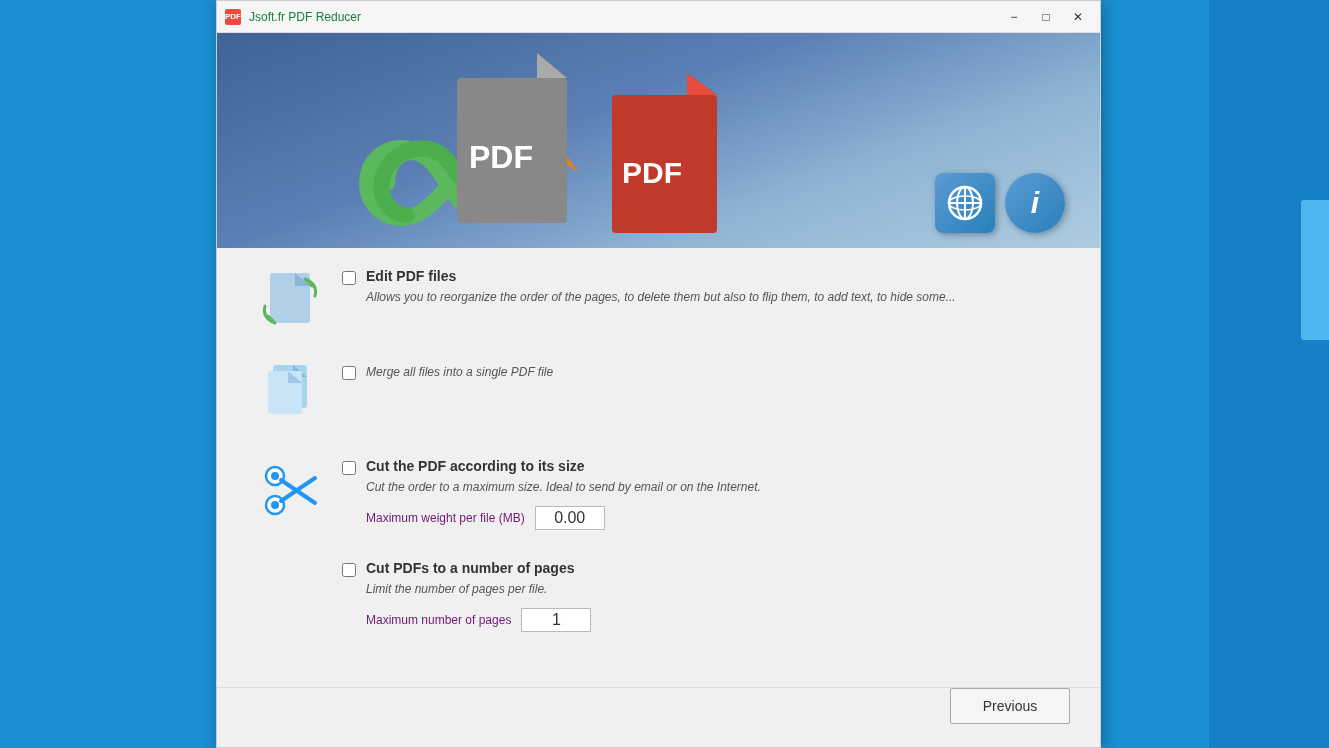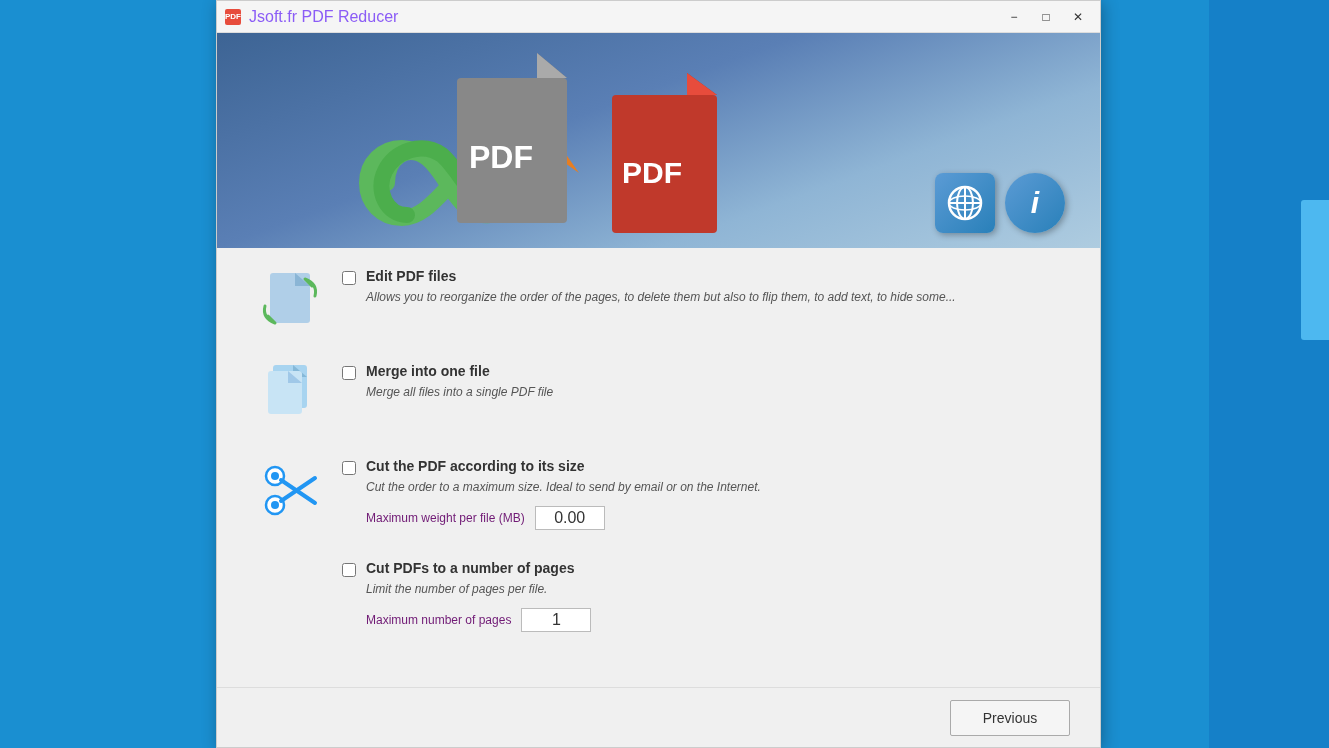--- a/index.html
+++ b/index.html
@@ -51,22 +51,22 @@
       border-radius: 2px;
       display: flex;
       align-items: center;
       justify-content: center;
       font-size: 10px;
       color: white;
       font-weight: bold;
     }
 
     .title-bar-title {
-      font-size: 16px;
-      color: #8b5cf6;
+      font-size: 12px;
+      color: #15803d;
     }
 
     .title-bar-controls {
       display: flex;
       gap: 4px;
     }
 
     .tb-btn {
       width: 28px;
       height: 20px;
@@ -225,21 +225,21 @@
       font-size: 16px;
       color: #333;
     }
 
     
     .footer {
       background: #f0f0f0;
       border-top: 1px solid #ddd;
       height: 60px;
       display: flex;
-      align-items: center;
+      align-items: flex-start;
       justify-content: flex-end;
       padding: 0 30px;
       gap: 12px;
       flex-shrink: 0;
     }
 
     .footer-btn {
       width: 120px;
       height: 36px;
       border: 1px solid #aaa;
@@ -357,21 +357,20 @@
         <svg width="50" height="65" viewBox="0 0 50 65">
           <rect x="8" y="2" width="34" height="43" rx="3" fill="#a8d4f0"></rect>
           <polygon points="28,2 42,14 28,14" fill="#85b8d8"></polygon>
           <rect x="3" y="8" width="34" height="43" rx="3" fill="#c8e4f5"></rect>
           <polygon points="23,8 37,20 23,20" fill="#a0c8e8"></polygon>
         </svg>
       </div>
       <div class="option-checkbox-area">
         <input type="checkbox" class="option-checkbox" style="">
         <div class="option-text">
-          <div class="option-title">Merge into one file</div>
           <div class="option-desc">Merge all files into a single PDF file</div>
         </div>
       </div>
     </div>
 
     <div class="option-row">
       <div class="option-icon">
         <svg width="60" height="65" viewBox="0 0 60 65">
 
           <circle cx="15" cy="18" r="9" stroke="#2196f3" stroke-width="2.5" fill="white"></circle>

